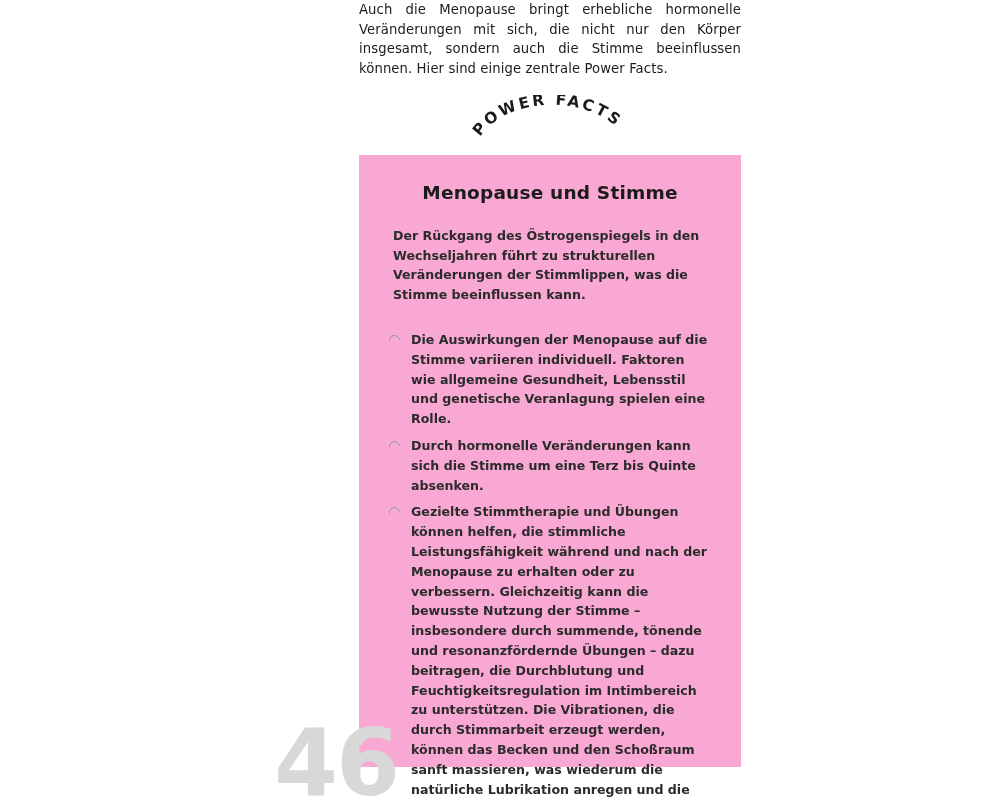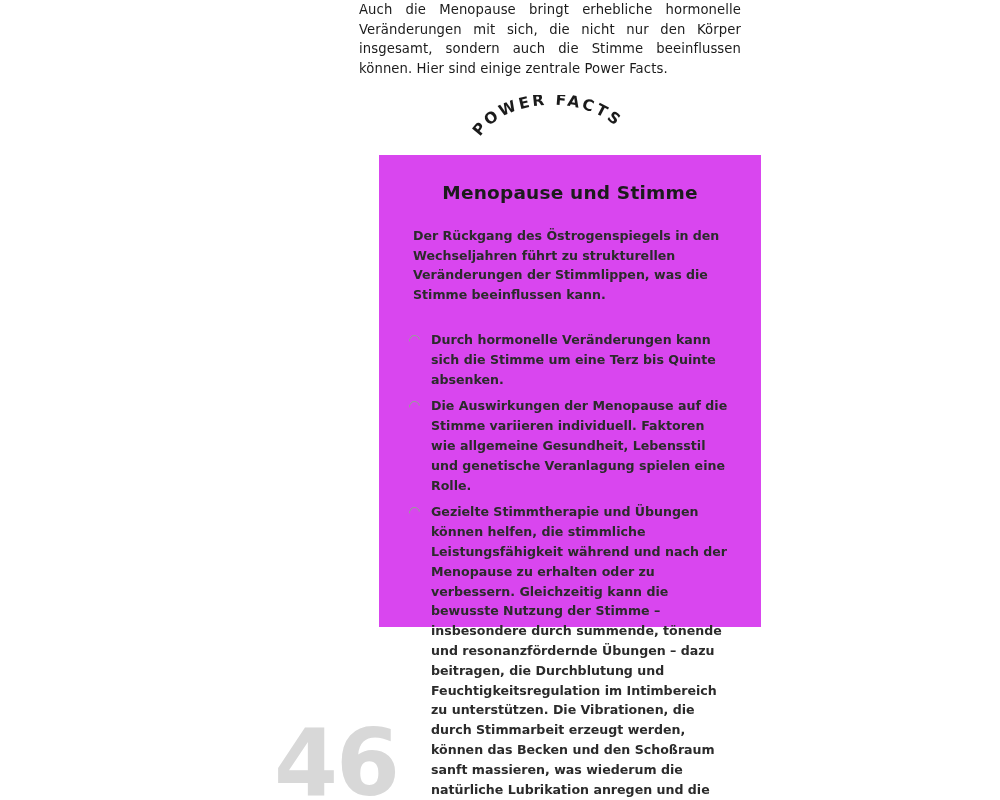--- a/index.html
+++ b/index.html
@@ -58,25 +58,24 @@
     letter-spacing: 2.6px;
     fill: #1b1b1b;
   }
 
   
   .factbox {
     position: absolute;
     left: 343px;
     top: 155px;
     width: 382px;
-    height: 472px;
-    background: #d946ef;
+    height: 612px;
+    background: #f9a8d4;
     box-sizing: border-box;
     padding: 20px 28px 24px 28px;
-    margin-left: 20px;
   }
 
   .factbox-title {
     font-family: "DejaVu Sans", sans-serif;
     font-size: 18.5px;
     font-weight: bold;
     color: #1b1b1b;
     text-align: center;
     letter-spacing: 0.2px;
     margin: 7px 0 0 0;
@@ -154,25 +153,25 @@
       </text>
     </svg>
   </div>
 
   <div class="factbox">
     <div class="factbox-title">Menopause und Stimme</div>
     <div class="factbox-lead">Der Rückgang des Östrogenspiegels in den Wechseljahren führt zu strukturellen Veränderungen der Stimmlippen, was die Stimme beeinflussen kann.</div>
     <ul class="factlist">
       <li>
         <span class="bullet"></span>
-        <span>Durch hormonelle Veränderungen kann sich die Stimme um eine Terz bis Quinte absenken.</span>
+        <span>Die Auswirkungen der Menopause auf die Stimme variieren individuell. Faktoren wie allgemeine Gesundheit, Lebensstil und genetische Veranlagung spielen eine Rolle.</span>
       </li>
       <li>
         <span class="bullet"></span>
-        <span>Die Auswirkungen der Menopause auf die Stimme variieren individuell. Faktoren wie allgemeine Gesundheit, Lebensstil und genetische Veranlagung spielen eine Rolle.</span>
+        <span>Durch hormonelle Veränderungen kann sich die Stimme um eine Terz bis Quinte absenken.</span>
       </li>
       <li>
         <span class="bullet"></span>
         <span>Gezielte Stimmtherapie und Übungen können helfen, die stimmliche Leistungsfähigkeit während und nach der Menopause zu erhalten oder zu verbessern. Gleichzeitig kann die bewusste Nutzung der Stimme – insbesondere durch summende, tönende und resonanzfördernde Übungen – dazu beitragen, die Durchblutung und Feuchtigkeitsregulation im Intimbereich zu unterstützen. Die Vibrationen, die durch Stimmarbeit erzeugt werden, können das Becken und den Schoßraum sanft massieren, was wiederum die natürliche Lubrikation anregen und die Libido in der Menopause und darüber hinaus positiv beeinflussen kann.</span>
       </li>
     </ul>
   </div>
 
   <div class="pagenum">46</div>
 

